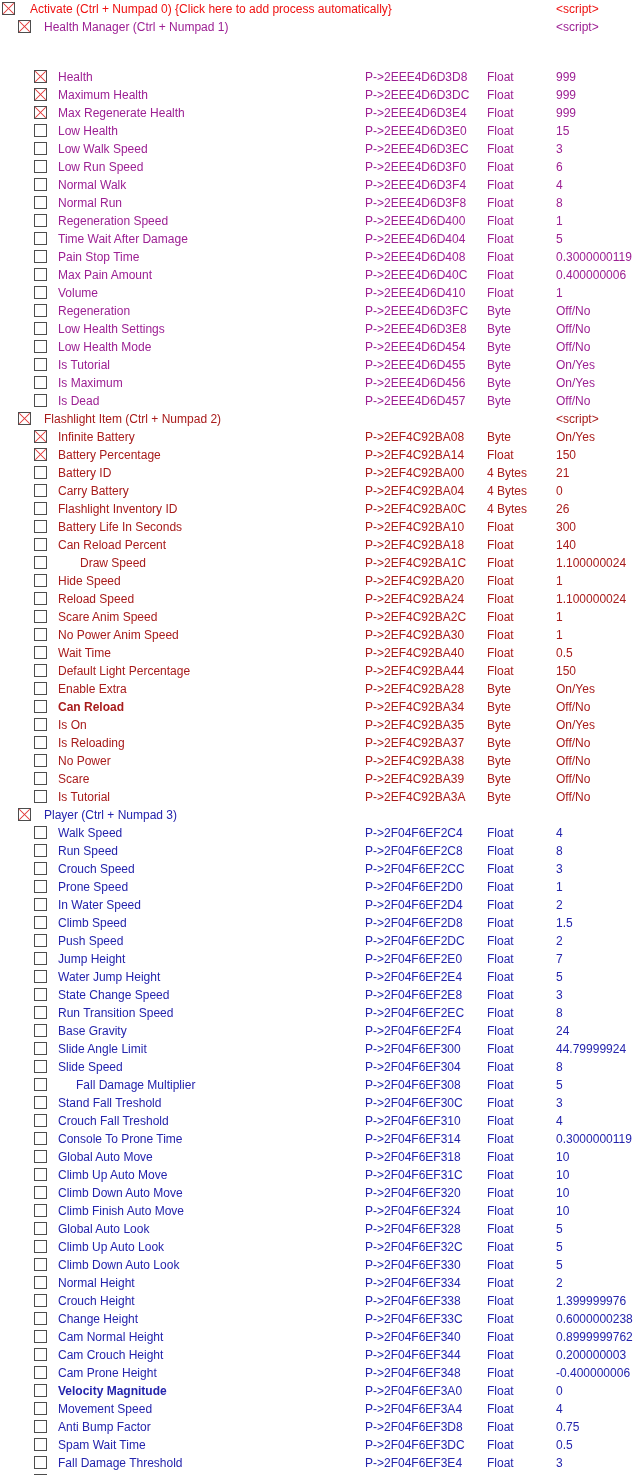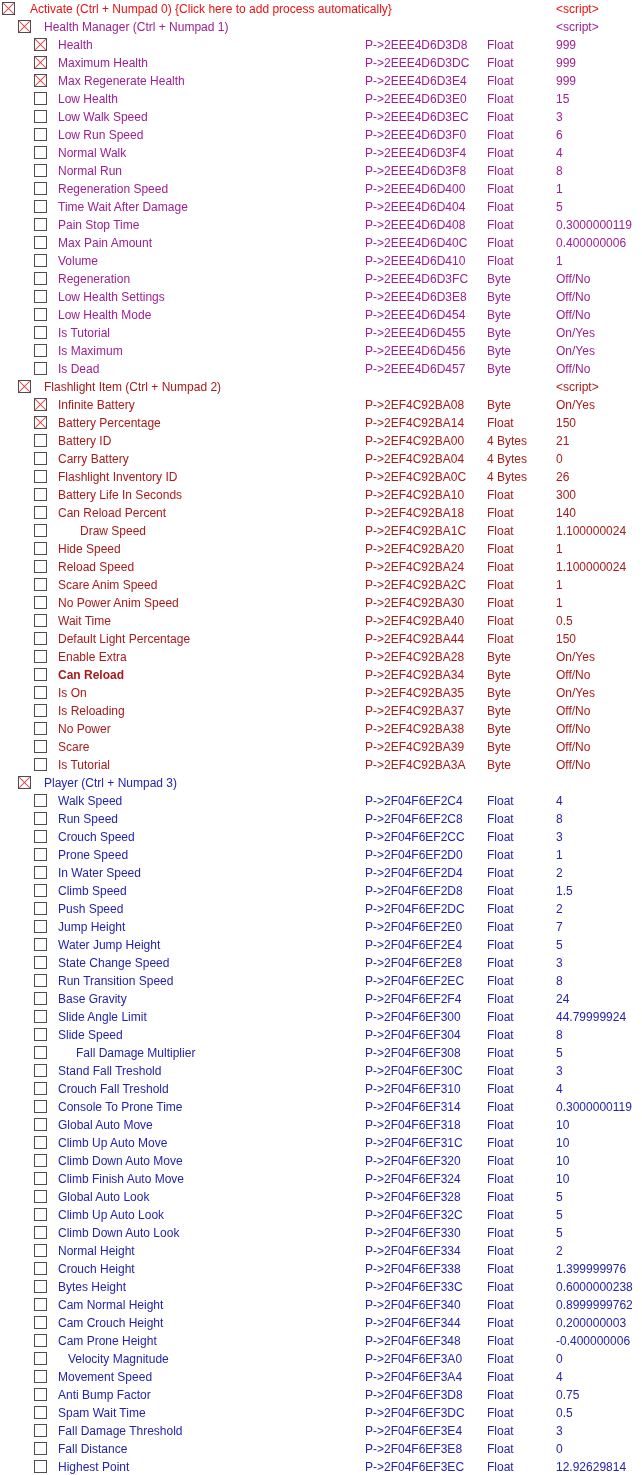--- a/index.html
+++ b/index.html
@@ -62,21 +62,21 @@
   </div>
 
   <div class="row" style="color: rgb(156, 31, 147);">
     <span class="cb checked" style="left: 18px; border-color: rgb(77, 77, 77);"></span>
     <span class="desc" style="left: 44px;">Health Manager (Ctrl + Numpad 1)</span>
     <span class="addr"></span>
     <span class="type"></span>
     <span class="val">&lt;script&gt;</span>
   </div>
 
-  <div class="row" style="color: rgb(156, 31, 147);">
+  <div class="row" style="color: rgb(156, 31, 147); margin-top: 32px;">
     <span class="cb checked" style="left: 34px; border-color: rgb(77, 77, 77);"></span>
     <span class="desc" style="left: 58px;">Health</span>
     <span class="addr">P-&gt;2EEE4D6D3D8</span>
     <span class="type">Float</span>
     <span class="val">999</span>
   </div>
 
   <div class="row" style="color: rgb(156, 31, 147);">
     <span class="cb checked" style="left: 34px; border-color: rgb(77, 77, 77);"></span>
     <span class="desc" style="left: 58px;">Maximum Health</span>
@@ -616,21 +616,21 @@
   <div class="row" style="color: rgb(36, 36, 173);">
     <span class="cb" style="left: 34px; border-color: rgb(77, 77, 77);"></span>
     <span class="desc" style="left: 58px;">Crouch Height</span>
     <span class="addr">P-&gt;2F04F6EF338</span>
     <span class="type">Float</span>
     <span class="val">1.399999976</span>
   </div>
 
   <div class="row" style="color: rgb(36, 36, 173);">
     <span class="cb" style="left: 34px; border-color: rgb(77, 77, 77);"></span>
-    <span class="desc" style="left: 58px;">Bytes Height</span>
+    <span class="desc" style="left: 58px;">Change Height</span>
     <span class="addr">P-&gt;2F04F6EF33C</span>
     <span class="type">Float</span>
     <span class="val">0.6000000238</span>
   </div>
 
   <div class="row" style="color: rgb(36, 36, 173);">
     <span class="cb" style="left: 34px; border-color: rgb(77, 77, 77);"></span>
     <span class="desc" style="left: 58px;">Cam Normal Height</span>
     <span class="addr">P-&gt;2F04F6EF340</span>
     <span class="type">Float</span>
@@ -648,21 +648,21 @@
   <div class="row" style="color: rgb(36, 36, 173);">
     <span class="cb" style="left: 34px; border-color: rgb(77, 77, 77);"></span>
     <span class="desc" style="left: 58px;">Cam Prone Height</span>
     <span class="addr">P-&gt;2F04F6EF348</span>
     <span class="type">Float</span>
     <span class="val">-0.400000006</span>
   </div>
 
   <div class="row" style="color: rgb(36, 36, 173);">
     <span class="cb" style="left: 34px; border-color: rgb(77, 77, 77);"></span>
-    <span class="desc" style="left: 68px;">Velocity Magnitude</span>
+    <span class="desc" style="left: 58px; font-weight: bold;">Velocity Magnitude</span>
     <span class="addr">P-&gt;2F04F6EF3A0</span>
     <span class="type">Float</span>
     <span class="val">0</span>
   </div>
 
   <div class="row" style="color: rgb(36, 36, 173);">
     <span class="cb" style="left: 34px; border-color: rgb(77, 77, 77);"></span>
     <span class="desc" style="left: 58px;">Movement Speed</span>
     <span class="addr">P-&gt;2F04F6EF3A4</span>
     <span class="type">Float</span>

